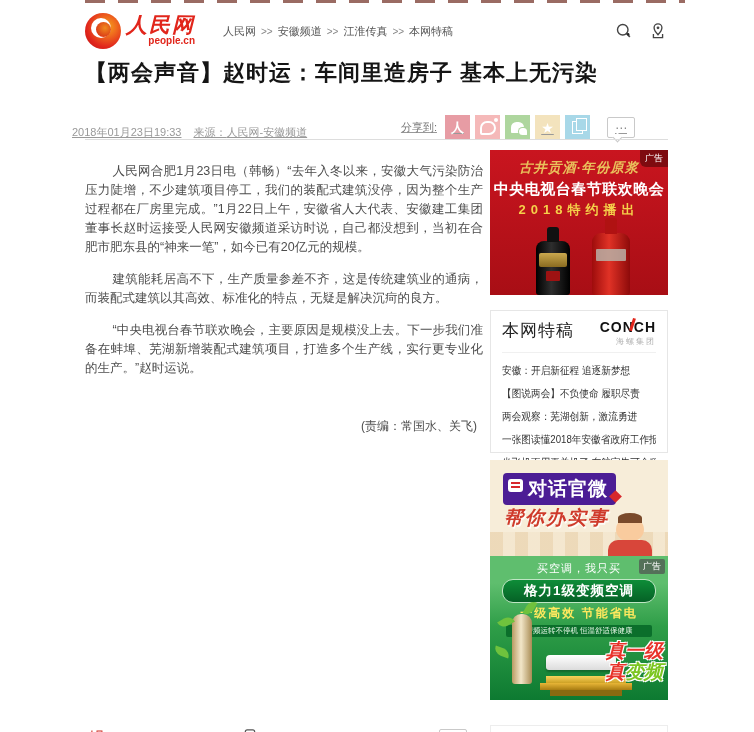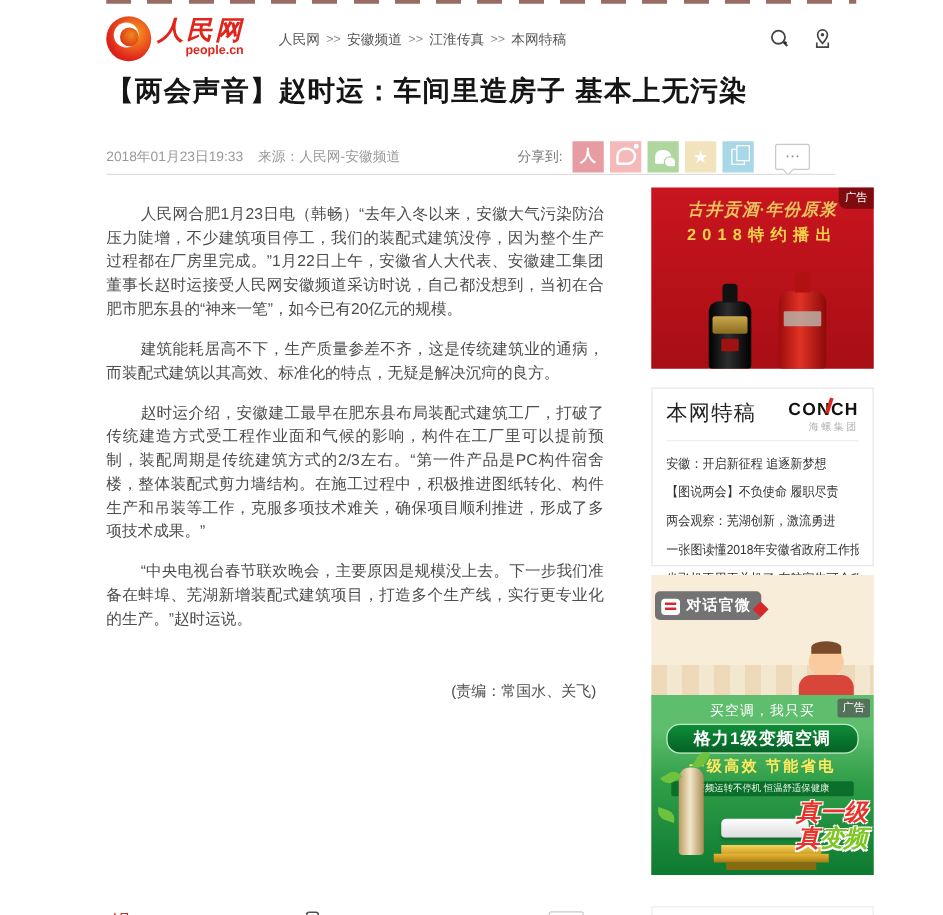--- a/index.html
+++ b/index.html
@@ -24,22 +24,22 @@
   .logo-en{font-size:10px;color:#e1251b;font-weight:bold;line-height:10px;}
   .breadcrumb{margin-left:28px;font-size:11px;color:#555;display:flex;gap:5px;align-items:center;white-space:nowrap;}
   .breadcrumb a{color:#555;}
   .sep{color:#888;font-size:10px;}
   .h-icons{margin-left:auto;display:flex;gap:14px;align-items:center;}
   .hicon{display:inline-flex;cursor:pointer;}
 
   
   h1{position:absolute;top:58px;left:85px;width:583px;margin:0;font-size:22px;color:#151515;
      letter-spacing:1px;font-weight:bold;}
-  .meta{position:absolute;top:110px;left:85px;width:583px;height:30px;display:flex;align-items:center;
-        font-size:11px;color:#999;}
+  .meta{position:absolute;top:110px;left:72px;width:583px;height:30px;display:flex;align-items:flex-end;
+        font-size:11px;color:#999;text-decoration:underline;}
   .meta .date{margin-right:12px;}
   .meta a.src{color:#999;}
   .share{margin-left:auto;display:flex;align-items:center;gap:5px;}
   .share-label{color:#777;margin-right:3px;}
   .si{width:25px;height:25px;display:flex;align-items:center;justify-content:center;color:#fff;
       font-size:13px;font-weight:bold;}
   .si-people{background:#e79ca4;}
   .si-weibo{background:#f5b9b9;}
   .si-wechat{background:#aed69e;}
   .si-star{background:#f3e3bd;font-size:14px;}
@@ -57,21 +57,21 @@
   .bubble-btn::after{content:"";position:absolute;left:6px;bottom:-4px;width:6px;height:6px;background:#fff;
     border-right:1px solid #c9c9c9;border-bottom:1px solid #c9c9c9;transform:rotate(45deg);}
   .divider{position:absolute;top:139px;left:85px;width:583px;border-top:1px solid #ddd;}
 
   
   article{position:absolute;top:140px;left:85px;width:398px;padding-top:22px;}
   article p{margin:0 0 13px;font-size:12.5px;line-height:19px;color:#4d4d4d;text-indent:2.2em;text-align:justify;}
   .editor{margin-top:40px;text-align:right;font-size:12px;color:#4d4d4d;padding-right:6px;}
 
   
-  aside{position:absolute;top:140px;left:490px;width:144px;height:592px;margin-left:31px;}
+  aside{position:absolute;top:140px;left:490px;width:144px;height:592px;}
   aside>*{position:absolute;left:0;width:178px;box-sizing:border-box;display:block;}
 
   .ad1{top:10px;height:145px;background:linear-gradient(180deg,#c9151f,#a80e15);overflow:hidden;text-align:center;}
   .ad-tag{position:absolute;top:0;right:0;background:#7e0b10;color:#fff;font-size:9px;padding:2px 5px;
     border-bottom-left-radius:6px;}
   .a1l1{margin-top:9px;color:#e9c15c;font-size:13.5px;font-weight:bold;font-style:italic;
     font-family:"Liberation Serif","DejaVu Serif",serif;letter-spacing:1px;}
   .a1l2{margin-top:3px;color:#fff;font-size:15px;font-weight:bold;letter-spacing:.5px;}
   .a1l3{margin-top:2px;color:#f5d04a;font-size:13px;font-weight:bold;letter-spacing:5px;}
   .bottle-b{position:absolute;left:46px;bottom:0;width:34px;height:54px;border-radius:8px 8px 3px 3px;
@@ -95,21 +95,21 @@
   .conch-main::after{content:"";position:absolute;left:56%;top:-1px;width:2.5px;height:13px;background:#e1251b;
     transform:rotate(18deg);}
   .conch-sub{font-size:8px;color:#b0b0b0;letter-spacing:2px;margin-top:1px;}
   .tegao ul{list-style:none;margin:6px 0 0;padding:0;}
   .tegao li{height:23px;display:flex;align-items:center;overflow:hidden;}
   .tegao li a{font-size:10.5px;color:#333;white-space:nowrap;transform:scaleX(.92);transform-origin:left center;}
 
   .ad2{top:320px;height:96px;background:#f7edd9;overflow:hidden;}
   .skyline{position:absolute;left:0;right:0;bottom:0;height:24px;opacity:.8;
     background:repeating-linear-gradient(90deg,rgba(216,176,118,.4) 0 13px,rgba(216,176,118,.12) 13px 25px);}
-  .badge{position:absolute;left:3px;top:13px;background:#737373;color:#fff;font-weight:bold;font-size:12px;
+  .badge{position:absolute;left:13px;top:13px;background:#4c1d95;color:#fff;font-weight:bold;font-size:19px;
     letter-spacing:1px;padding:3px 8px 3px 25px;border-radius:4px;}
   .badge::after{content:"";position:absolute;right:-4px;bottom:4px;width:9px;height:9px;background:#d7282c;
     transform:rotate(45deg);}
   .badge-ic{position:absolute;left:5px;top:6px;width:15px;height:13px;background:#fff;border-radius:3px;}
   .badge-ic::after{content:"";position:absolute;left:3px;top:3px;width:9px;height:2px;background:#d7282c;
     box-shadow:0 4px 0 #d7282c;}
   .a2line{position:absolute;left:14px;top:45px;color:#cf3a2b;font-size:19px;font-weight:bold;font-style:italic;
     letter-spacing:2px;text-shadow:1px 2px 0 rgba(255,255,255,.8);}
   .mascot-head{position:absolute;right:24px;bottom:14px;width:28px;height:25px;background:#f9cb9e;border-radius:50%;}
   .mascot-head::before{content:"";position:absolute;top:-4px;left:2px;width:24px;height:10px;background:#7a4a2b;
@@ -227,30 +227,30 @@
         <span>⋯</span>
       </a>
   </div>
 </div>
 
 <div class="divider"></div>
 
 <article>
   <p>人民网合肥1月23日电（韩畅）“去年入冬以来，安徽大气污染防治压力陡增，不少建筑项目停工，我们的装配式建筑没停，因为整个生产过程都在厂房里完成。”1月22日上午，安徽省人大代表、安徽建工集团董事长赵时运接受人民网安徽频道采访时说，自己都没想到，当初在合肥市肥东县的“神来一笔”，如今已有20亿元的规模。</p>
   <p>建筑能耗居高不下，生产质量参差不齐，这是传统建筑业的通病，而装配式建筑以其高效、标准化的特点，无疑是解决沉疴的良方。</p>
-  <p>赵时运介绍，安徽建工最早在肥东县布局装配式建筑工厂，打破了传统建造方式受工程作业面和气候的影响，构件在工厂里可以提前预制，装配周期是传统建筑方式的2/3左右。“第一件产品是PC构件宿舍楼，整体装配式剪力墙结构。在施工过程中，积极推进图纸转化、构件生产和吊装等工作，克服多项技术难关，确保项目顺利推进，形成了多项技术成果。”</p>
   <p>“中央电视台春节联欢晚会，主要原因是规模没上去。下一步我们准备在蚌埠、芜湖新增装配式建筑项目，打造多个生产线，实行更专业化的生产。”赵时运说。</p>
   <div class="editor">(责编：常国水、关飞)</div>
 </article>
 
 <aside>
 
   <a class="ad1" href="#">
     <span class="ad-tag">广告</span>
     <div class="a1l1">古井贡酒·年份原浆</div>
+    <div class="a1l2">中央电视台春节联欢晚会</div>
     <div class="a1l3">2018特约播出</div>
     <span class="bottle-b">
         <span class="lblb"></span>
         <span class="lblb2"></span>
       </span>
     <span class="bottle-r">
         <span class="lblr"></span>
       </span>
   </a>
 
@@ -277,20 +277,21 @@
         </li>
       <li>
           <a href="#">坐飞机不用再关机了 东航宣告可全程开机</a>
         </li>
     </ul>
   </section>
 
   <a class="ad2" href="#">
     <span class="skyline"></span>
     <span class="badge"><span class="badge-ic"></span><span>对话官微</span></span>
+    <div class="a2line">帮你办实事</div>
     <span class="mascot-head"></span>
     <span class="mascot-body"></span>
   </a>
 
   <a class="ad3" href="#">
     <span class="ad-tag3">广告</span>
     <div class="g1">买空调，我只买</div>
     <div class="g2">格力1级变频空调</div>
     <div class="g3">一级高效 节能省电</div>
     <div class="g4">变频运转不停机 恒温舒适保健康</div>

